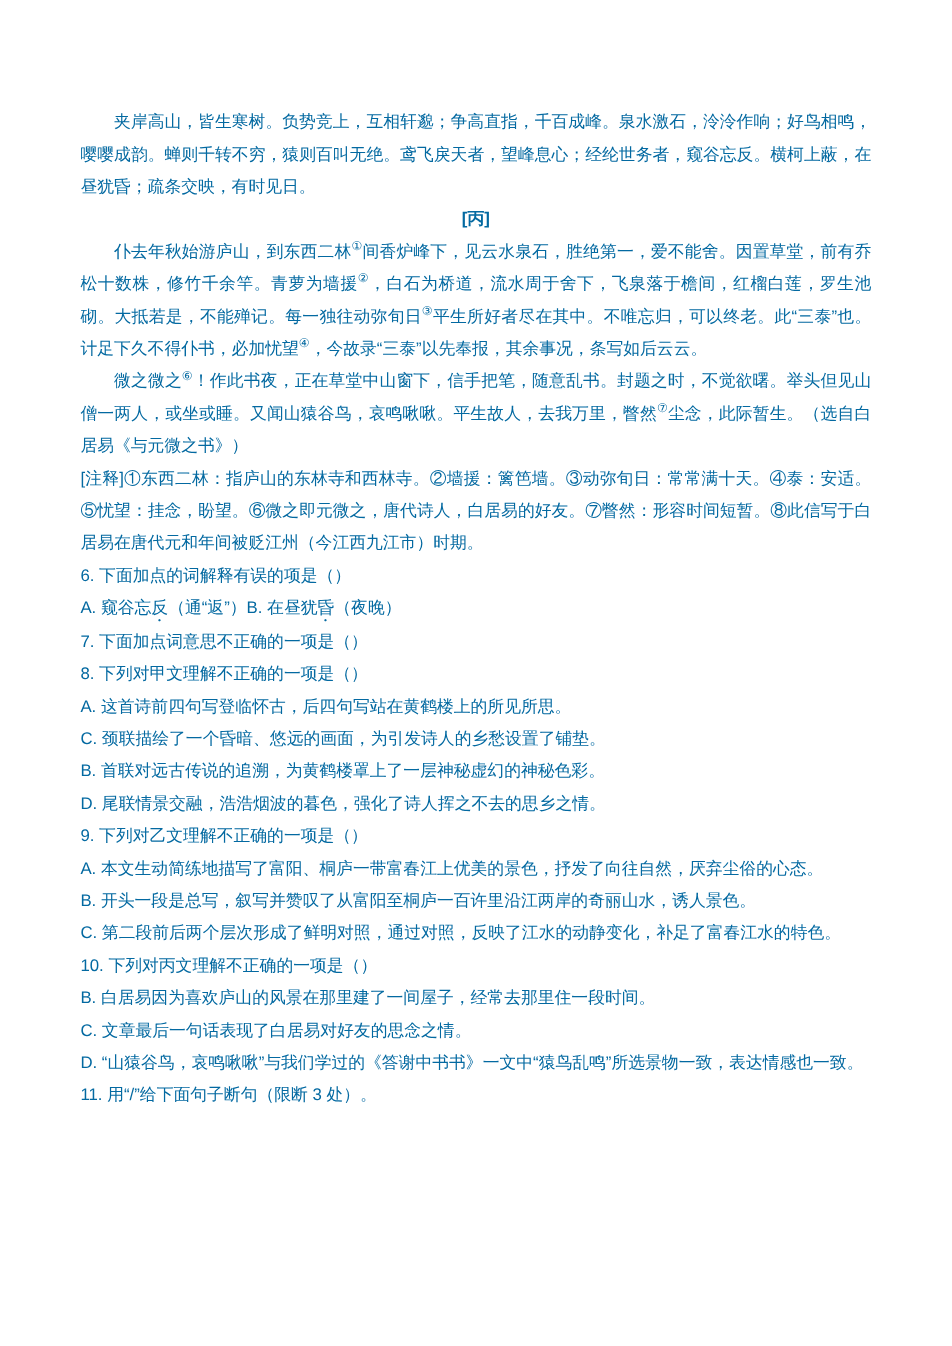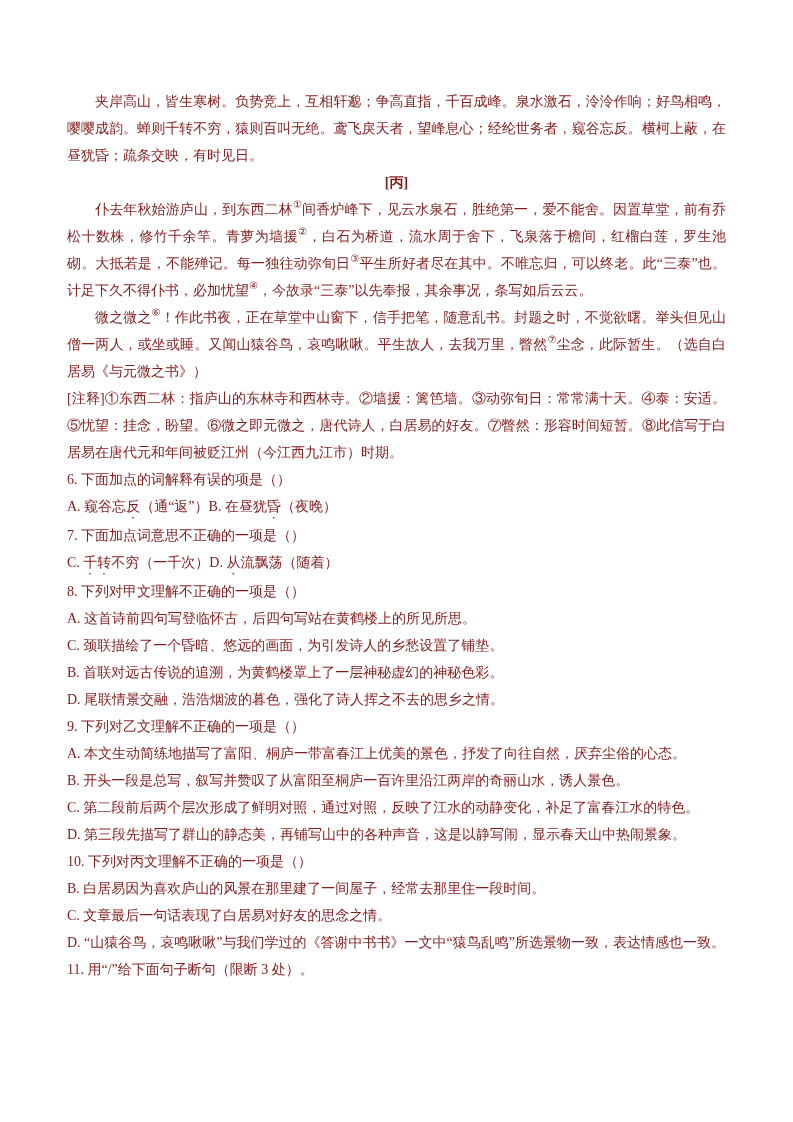--- a/index.html
+++ b/index.html
@@ -11,22 +11,22 @@
     width: 793px;
     height: 1122px;
     overflow: hidden;
   }
   .page {
     box-sizing: border-box;
     width: 793px;
     height: 937px;
     background: #ffffff;
     padding: 88px 67px 0 67px;
-    color: #7f1d1d;
-    font-family: Liberation Serif, serif;
+    color: #0369a1;
+    font-family: Liberation Sans, sans-serif;
     font-size: 14px;
     line-height: 27px;
   }
   .doc-body { width: 100%; }
   .doc-line {
     text-align: justify;
     word-break: normal;
   }
   .doc-line.center {
     text-align: center;
@@ -55,30 +55,28 @@
 <div class="page">
   <div class="doc-body">
       <div class="doc-line indent"><span>夹岸高山，皆生寒树。负势竞上，互相轩邈；争高直指，千百成峰。泉水激石，泠泠作响；好鸟相鸣，嘤嘤成韵。蝉则千转不穷，猿则百叫无绝。鸢飞戾天者，望峰息心；经纶世务者，窥谷忘反。横柯上蔽，在昼犹昏；疏条交映，有时见日。</span></div>
       <div class="doc-line center bold"><span>[丙]</span></div>
       <div class="doc-line indent"><span>仆去年秋始游庐山，到东西二林</span><span class="sup">①</span><span>间香炉峰下，见云水泉石，胜绝第一，爱不能舍。因置草堂，前有乔松十数株，修竹千余竿。青萝为墙援</span><span class="sup">②</span><span>，白石为桥道，流水周于舍下，飞泉落于檐间，红榴白莲，罗生池砌。大抵若是，不能殚记。每一独往动弥旬日</span><span class="sup">③</span><span>平生所好者尽在其中。不唯忘归，可以终老。此“三泰”也。计足下久不得仆书，必加忧望</span><span class="sup">④</span><span>，今故录“三泰”以先奉报，其余事况，条写如后云云。</span></div>
       <div class="doc-line indent"><span>微之微之</span><span class="sup">⑥</span><span>！作此书夜，正在草堂中山窗下，信手把笔，随意乱书。封题之时，不觉欲曙。举头但见山僧一两人，或坐或睡。又闻山猿谷鸟，哀鸣啾啾。平生故人，去我万里，瞥然</span><span class="sup">⑦</span><span>尘念，此际暂生。（选自白居易《与元微之书》）</span></div>
       <div class="doc-line"><span>[注释]①东西二林：指庐山的东林寺和西林寺。②墙援：篱笆墙。③动弥旬日：常常满十天。④泰：安适。⑤忧望：挂念，盼望。⑥微之即元微之，唐代诗人，白居易的好友。⑦瞥然：形容时间短暂。⑧此信写于白居易在唐代元和年间被贬江州（今江西九江市）时期。</span></div>
       <div class="doc-line"><span>6. 下面加点的词解释有误的项是（）</span></div>
       <div class="doc-line"><span>A. 窥谷忘</span><span class="em-dot">反</span><span>（通“返”）B. 在昼犹</span><span class="em-dot">昏</span><span>（夜晚）</span></div>
       <div class="doc-line"><span>7. 下面加点词意思不正确的一项是（）</span></div>
-      <div class="doc-line"><span>C. </span><span class="em-dot">千转</span><span>不穷（一千次）D. </span><span class="em-dot">从</span><span>流飘荡（随着）</span></div>
       <div class="doc-line"><span>8. 下列对甲文理解不正确的一项是（）</span></div>
       <div class="doc-line"><span>A. 这首诗前四句写登临怀古，后四句写站在黄鹤楼上的所见所思。</span></div>
       <div class="doc-line"><span>C. 颈联描绘了一个昏暗、悠远的画面，为引发诗人的乡愁设置了铺垫。</span></div>
       <div class="doc-line"><span>B. 首联对远古传说的追溯，为黄鹤楼罩上了一层神秘虚幻的神秘色彩。</span></div>
       <div class="doc-line"><span>D. 尾联情景交融，浩浩烟波的暮色，强化了诗人挥之不去的思乡之情。</span></div>
       <div class="doc-line"><span>9. 下列对乙文理解不正确的一项是（）</span></div>
       <div class="doc-line"><span>A. 本文生动简练地描写了富阳、桐庐一带富春江上优美的景色，抒发了向往自然，厌弃尘俗的心态。</span></div>
       <div class="doc-line"><span>B. 开头一段是总写，叙写并赞叹了从富阳至桐庐一百许里沿江两岸的奇丽山水，诱人景色。</span></div>
       <div class="doc-line"><span>C. 第二段前后两个层次形成了鲜明对照，通过对照，反映了江水的动静变化，补足了富春江水的特色。</span></div>
-      <div class="doc-line"><span>D. 第三段先描写了群山的静态美，再铺写山中的各种声音，这是以静写闹，显示春天山中热闹景象。</span></div>
       <div class="doc-line"><span>10. 下列对丙文理解不正确的一项是（）</span></div>
       <div class="doc-line"><span>B. 白居易因为喜欢庐山的风景在那里建了一间屋子，经常去那里住一段时间。</span></div>
       <div class="doc-line"><span>C. 文章最后一句话表现了白居易对好友的思念之情。</span></div>
       <div class="doc-line"><span>D. “山猿谷鸟，哀鸣啾啾”与我们学过的《答谢中书书》一文中“猿鸟乱鸣”所选景物一致，表达情感也一致。</span></div>
       <div class="doc-line"><span>11. 用“/”给下面句子断句（限断 3 处）。</span></div>
     </div>
 </div>
 
 </body></html>

